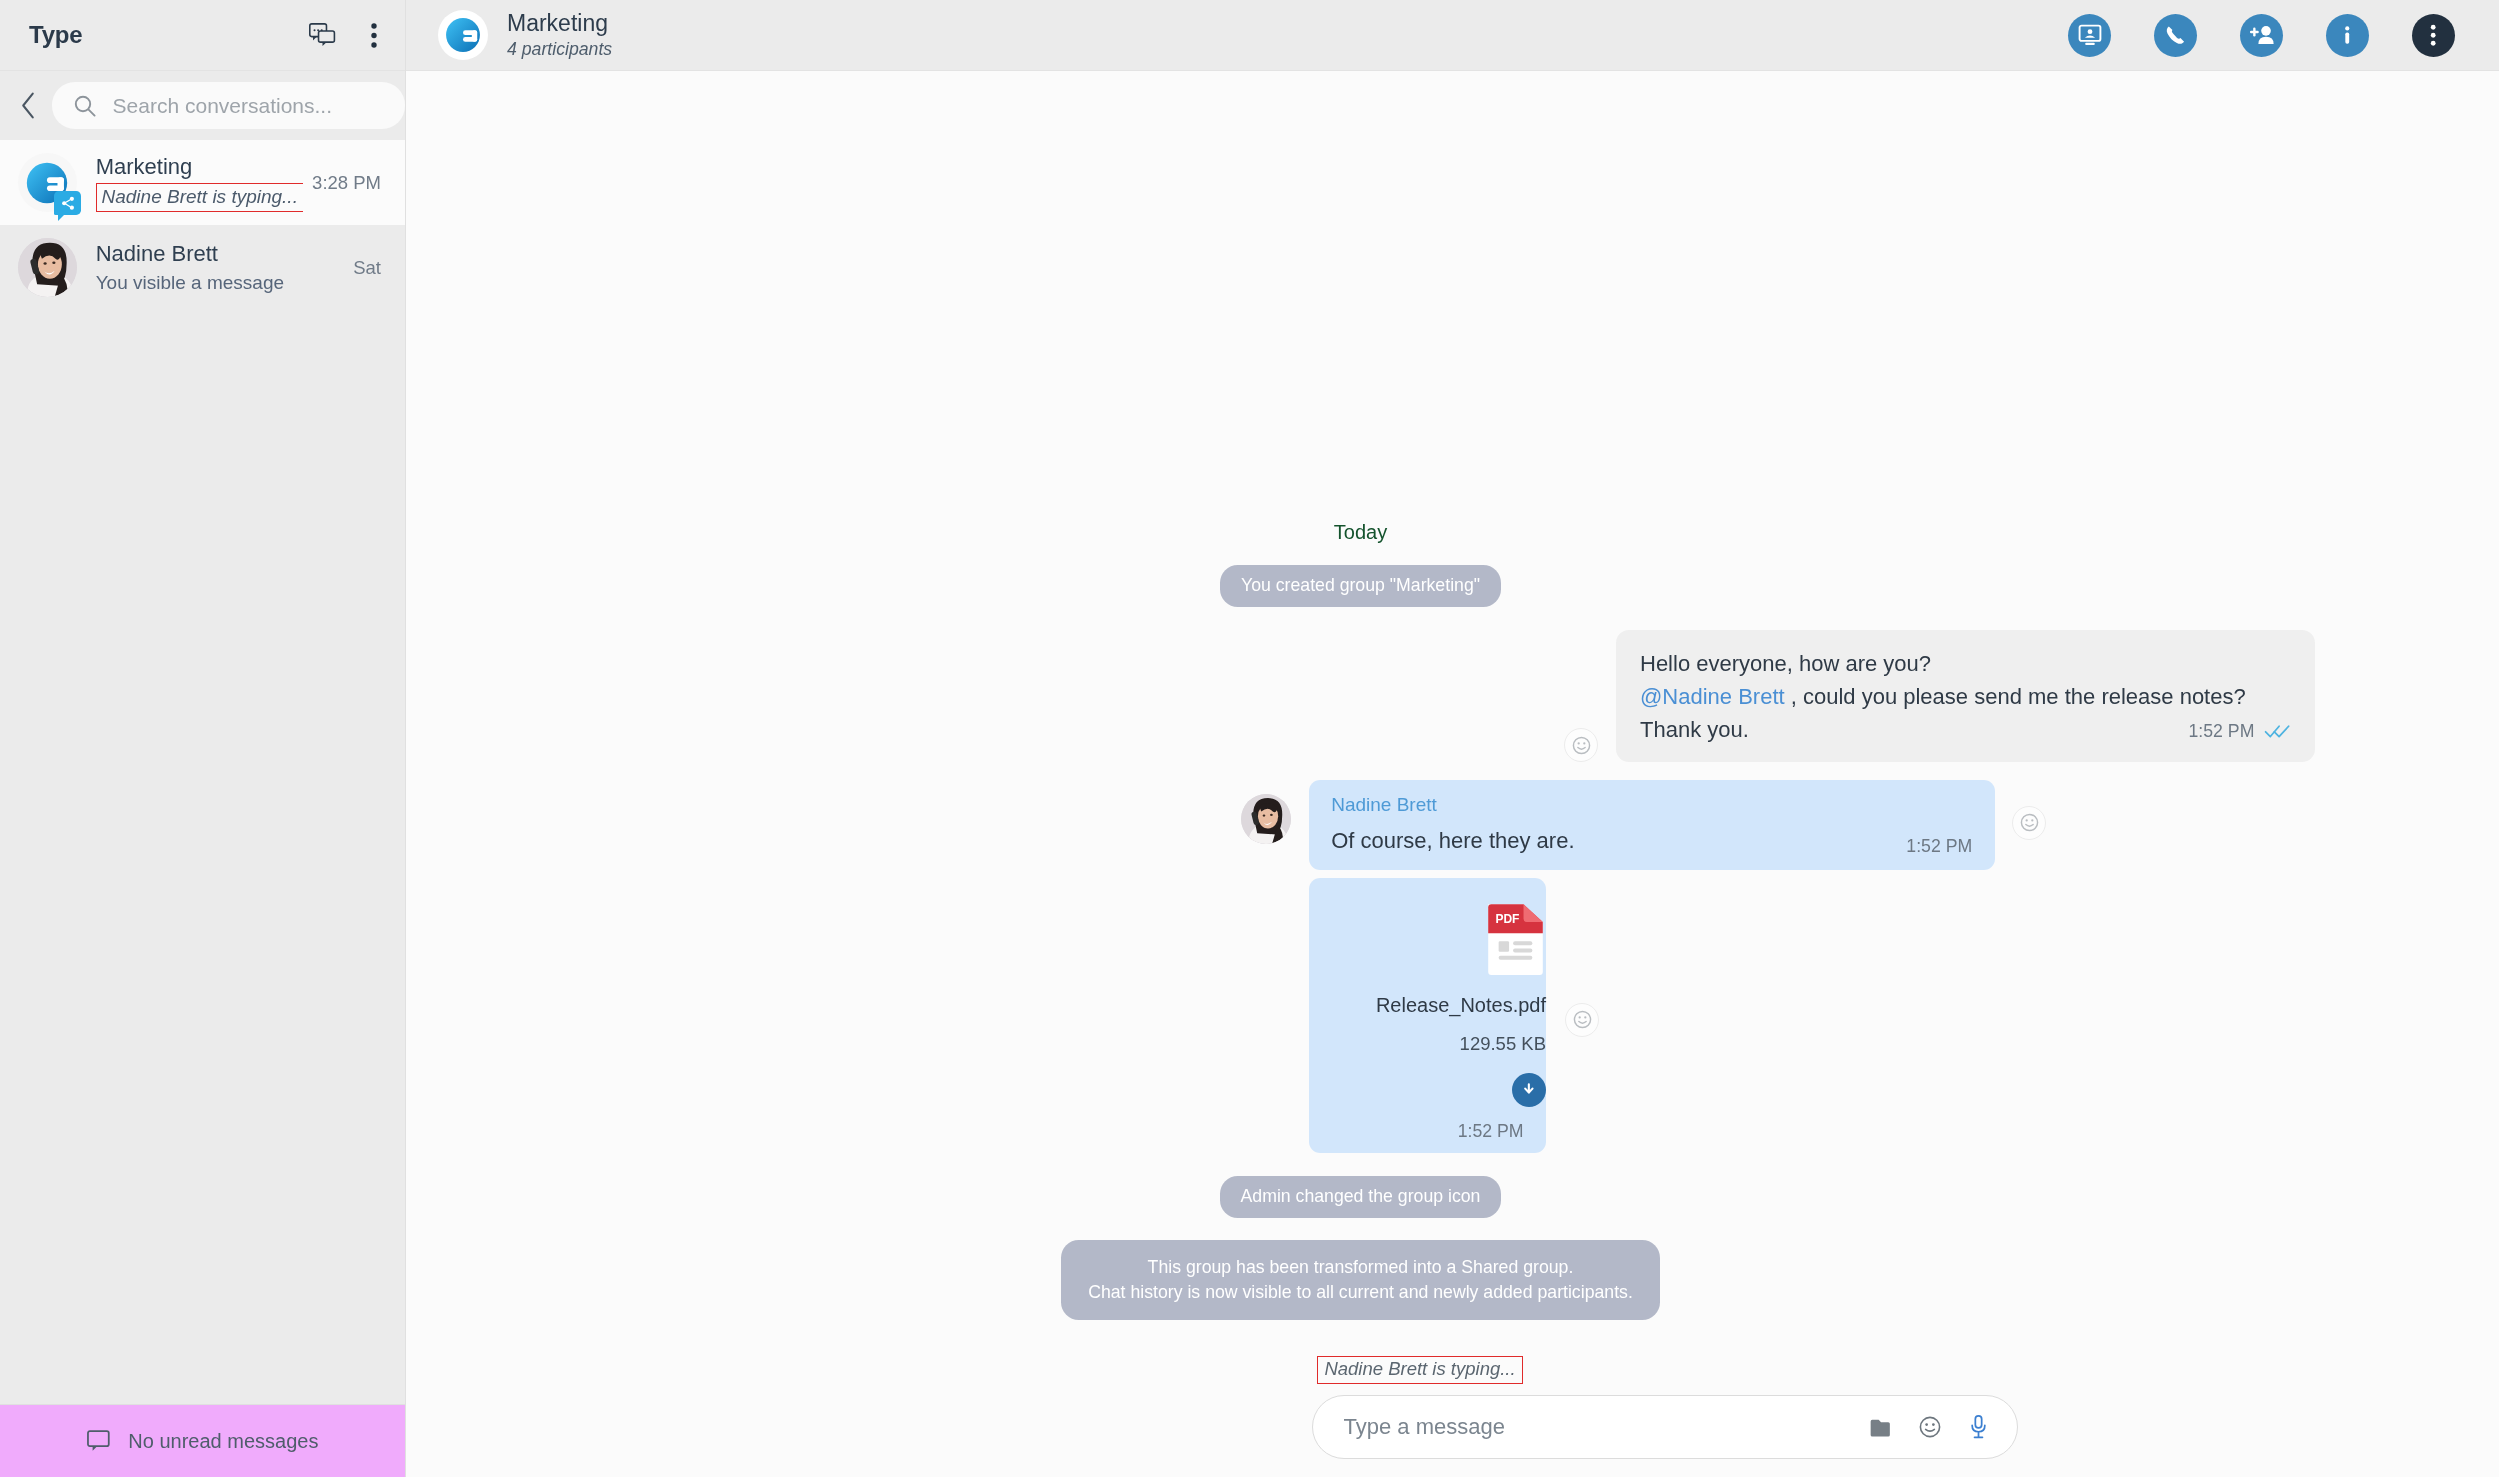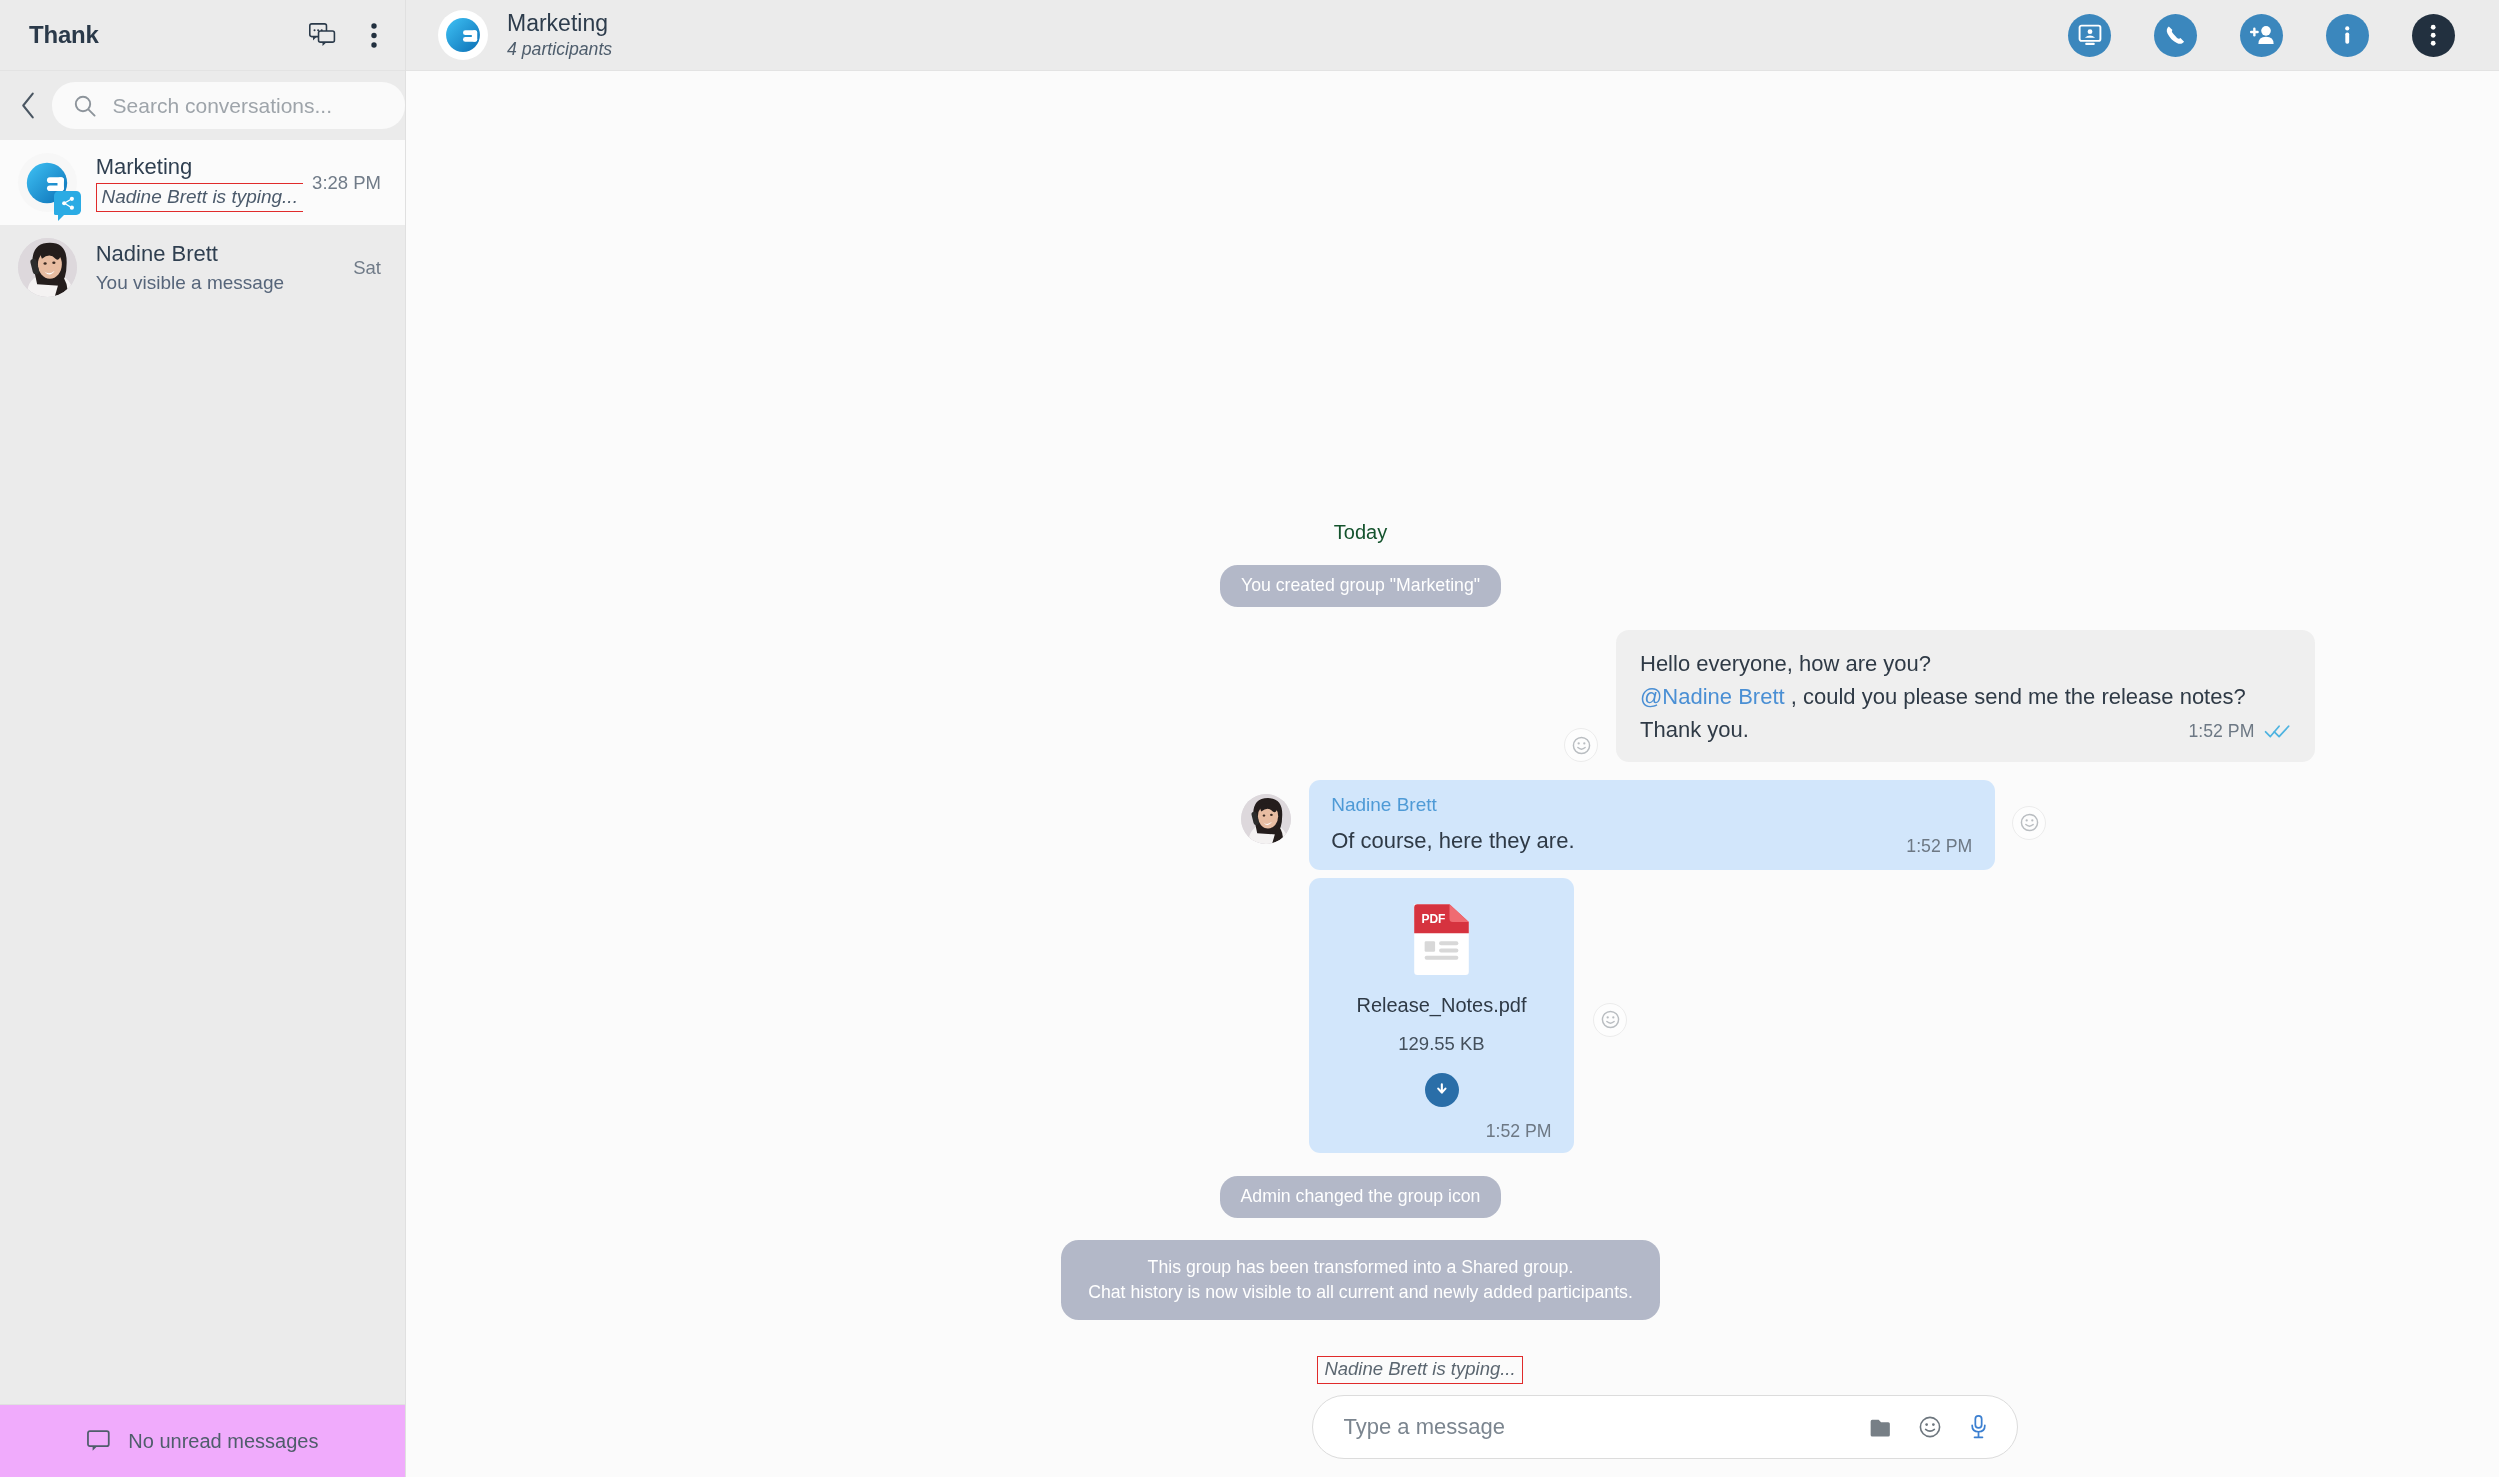--- a/index.html
+++ b/index.html
@@ -216,23 +216,23 @@
     margin-left: 17.7px; width: 686px;
     position: relative;
   }
   .sender-name { font-size: 19px; color: #4e9ad6; margin-bottom: 8px; }
   .bubble-in-row { display: flex; align-items: flex-end; justify-content: space-between; gap: 2px; }
   .in-react { margin-left: 17.7px; margin-top: 26px; }
 
   .file-row { display: flex; align-items: center; margin-bottom: 22.5px; padding-left: 903px; }
   .file-card {
     background: #d2e6fb; border-radius: 11.2px;
-    width: 265px;
+    width: 237px;
     padding: 22.5px 0 11.2px 0;
-    display: flex; flex-direction: column; align-items: center;
+    display: flex; flex-direction: column; align-items: flex-end;
   }
   .pdf-icon { width: 61px; height: 74px; position: relative; margin-bottom: 19px; }
   .file-name { font-size: 20px; color: #2f3a46; margin-bottom: 16px; }
   .file-size { font-size: 18.5px; color: #44505c; margin-bottom: 17.7px; }
   .dl-btn {
     width: 34px; height: 34px; border-radius: 50%;
     background: #2a6ea8;
     display: flex; align-items: center; justify-content: center;
     cursor: pointer; margin-bottom: 14.5px;
   }
@@ -264,21 +264,21 @@
   .composer-icons { display: flex; align-items: center; gap: 27px; }
 </style>
 </head>
 <body>
 
 <div class="app">
 
   <div class="sidebar">
 
     <div class="sb-header">
-      <div class="sb-title">Thank</div>
+      <div class="sb-title">Type</div>
       <div class="sb-header-icons">
         <div class="icon-btn">
           <svg width="27" height="24" viewBox="0 0 34 30">
             <rect x="1" y="1" width="21" height="16" rx="2.5" fill="none" stroke="#2b3a4a" stroke-width="2"></rect>
             <path d="M5 17 L5 22 L10 17 Z" fill="#2b3a4a"></path>
             <circle cx="7" cy="9" r="1.3" fill="#2b3a4a"></circle>
               <circle cx="11.5" cy="9" r="1.3" fill="#2b3a4a"></circle>
               <circle cx="16" cy="9" r="1.3" fill="#2b3a4a"></circle>
             <rect x="12" y="10" width="20" height="14" rx="2.5" fill="#ebebeb" stroke="#2b3a4a" stroke-width="2"></rect>
             <path d="M17 24 L17 29 L22 24 Z" fill="#2b3a4a"></path>

